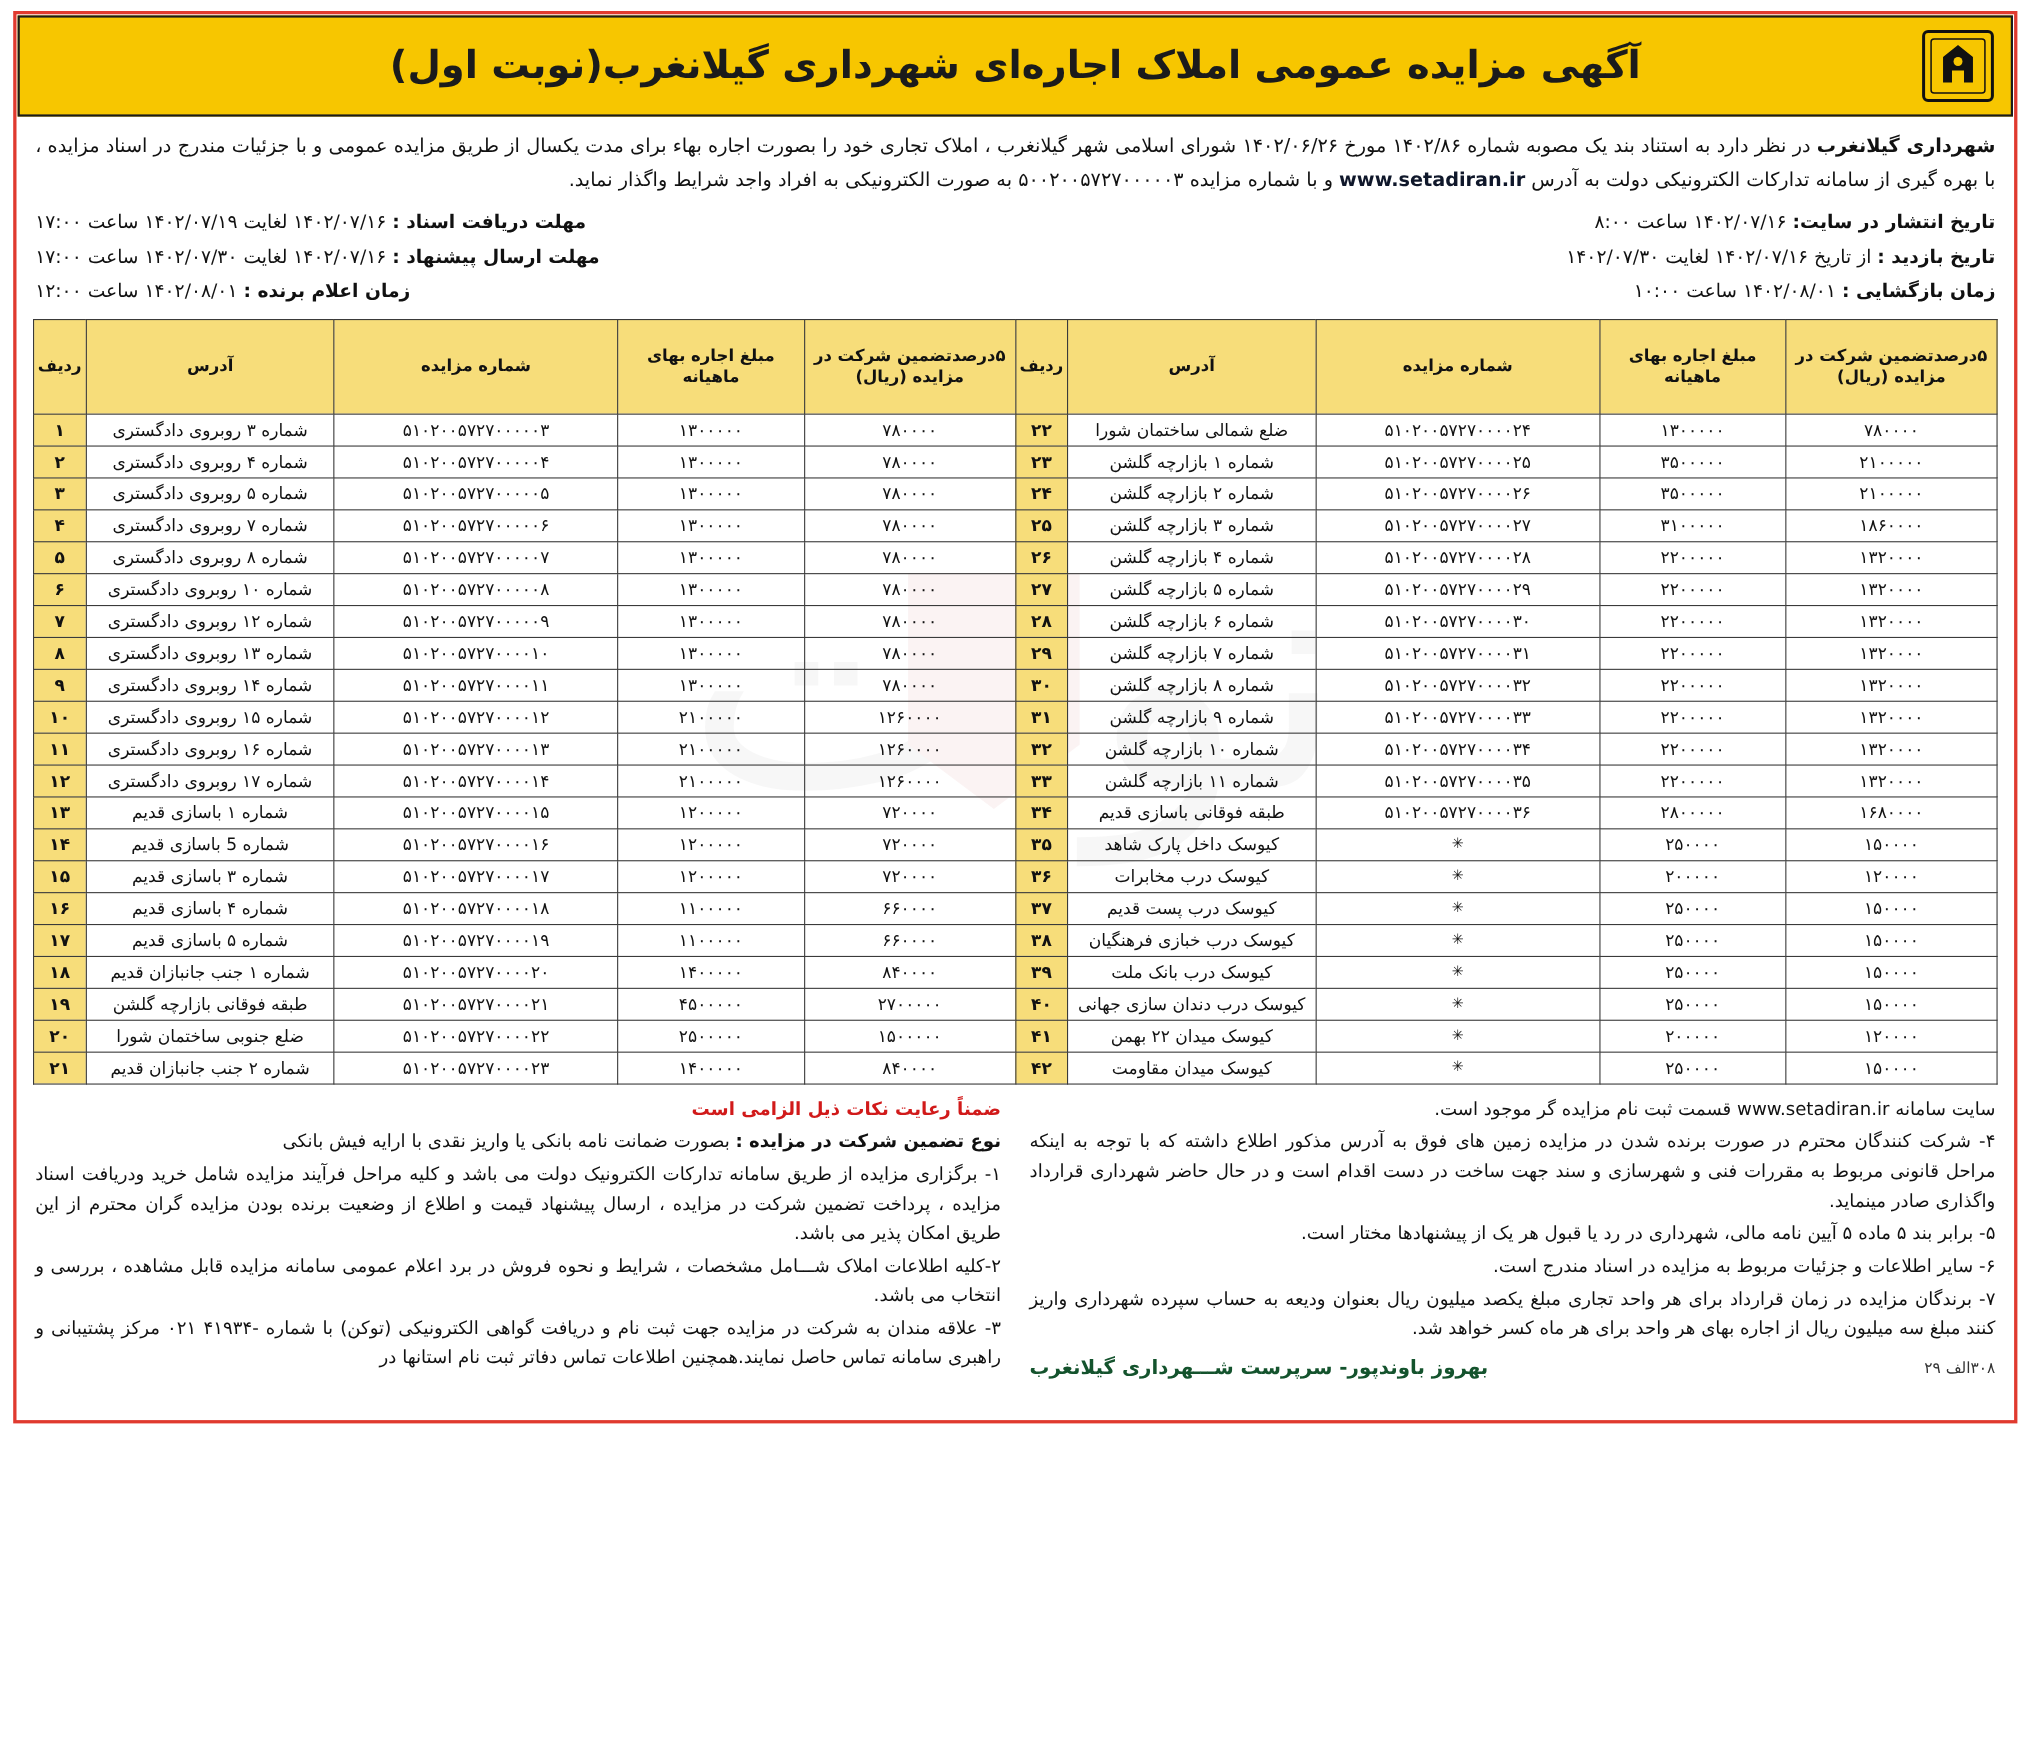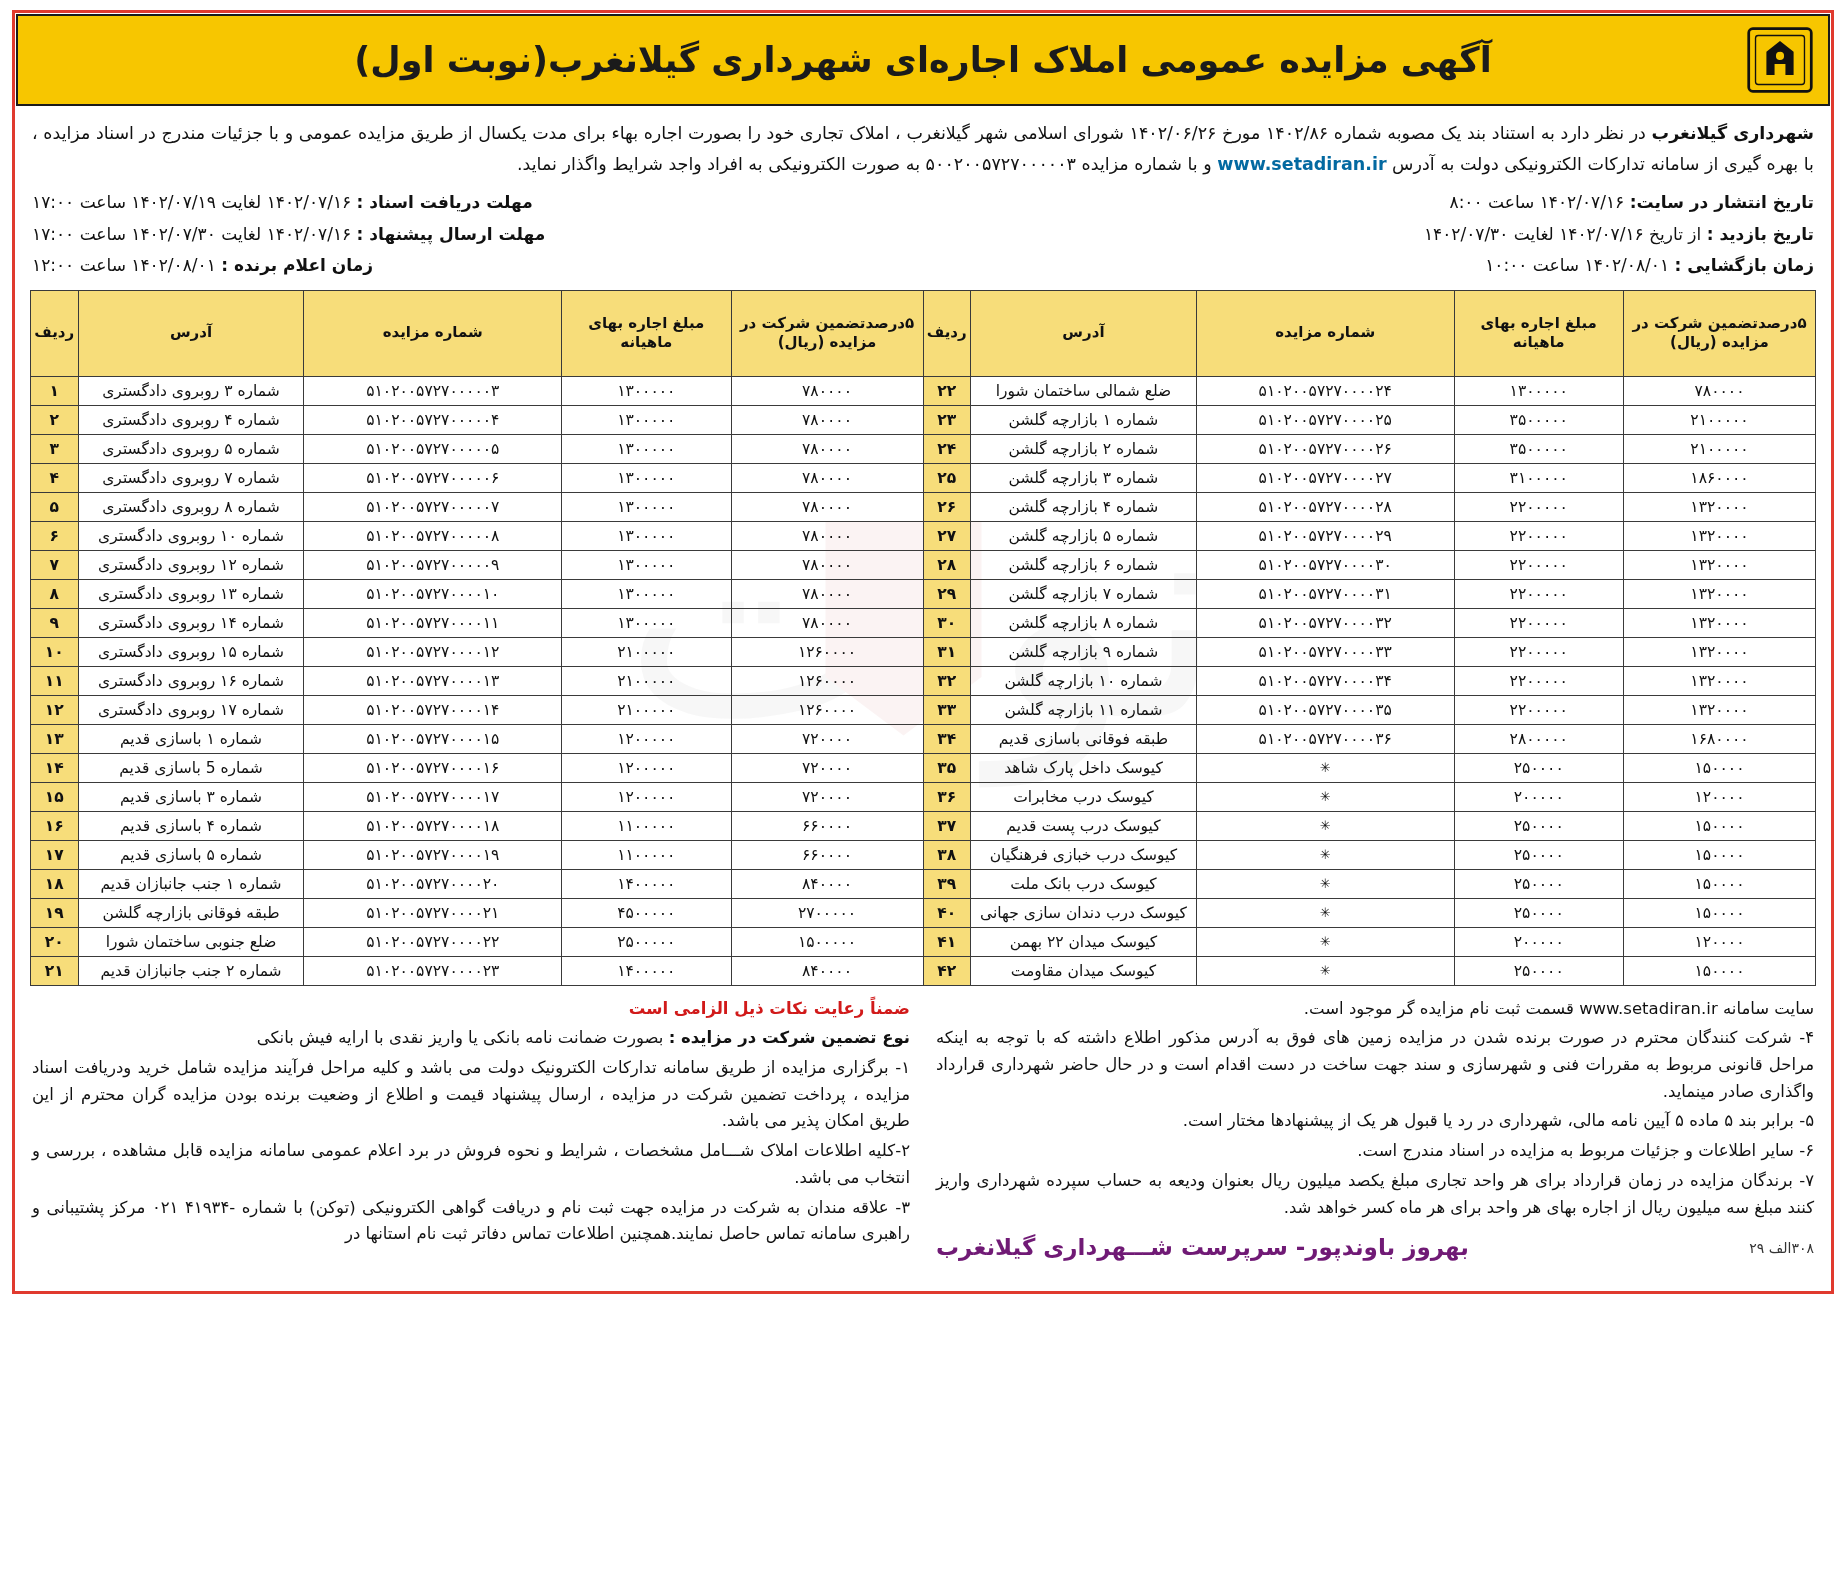--- a/index.html
+++ b/index.html
@@ -63,21 +63,21 @@
 
   
   .intro {
     padding: 12px 16px 4px 16px;
     font-size: 17.5px;
     line-height: 1.75;
     color: #111;
     text-align: justify;
   }
   .intro b { font-weight: bold; }
-  .url-blue { color: #0369a1; font-weight: bold; }
+  .url-blue { color: #0f172a; font-weight: bold; }
 
   
   .dates {
     display: flex;
     justify-content: space-between;
     padding: 4px 16px 8px 16px;
     font-size: 17px;
     line-height: 1.85;
     color: #111;
   }
@@ -157,23 +157,23 @@
   }
   .note-head-dark { font-weight: bold; color: #111; }
   .notes p { margin: 0 0 3px 0; }
   .sign {
     margin-top: 8px;
     display: flex;
     justify-content: space-between;
     align-items: center;
   }
   .sign .name {
-    color: #701a75;
+    color: #14532d;
     font-weight: bold;
-    font-size: 23px;
+    font-size: 18px;
   }
   .sign .code {
     font-size: 14px;
     color: #333;
   }
 </style>
 </head>
 <body>
 
 <div class="page">

